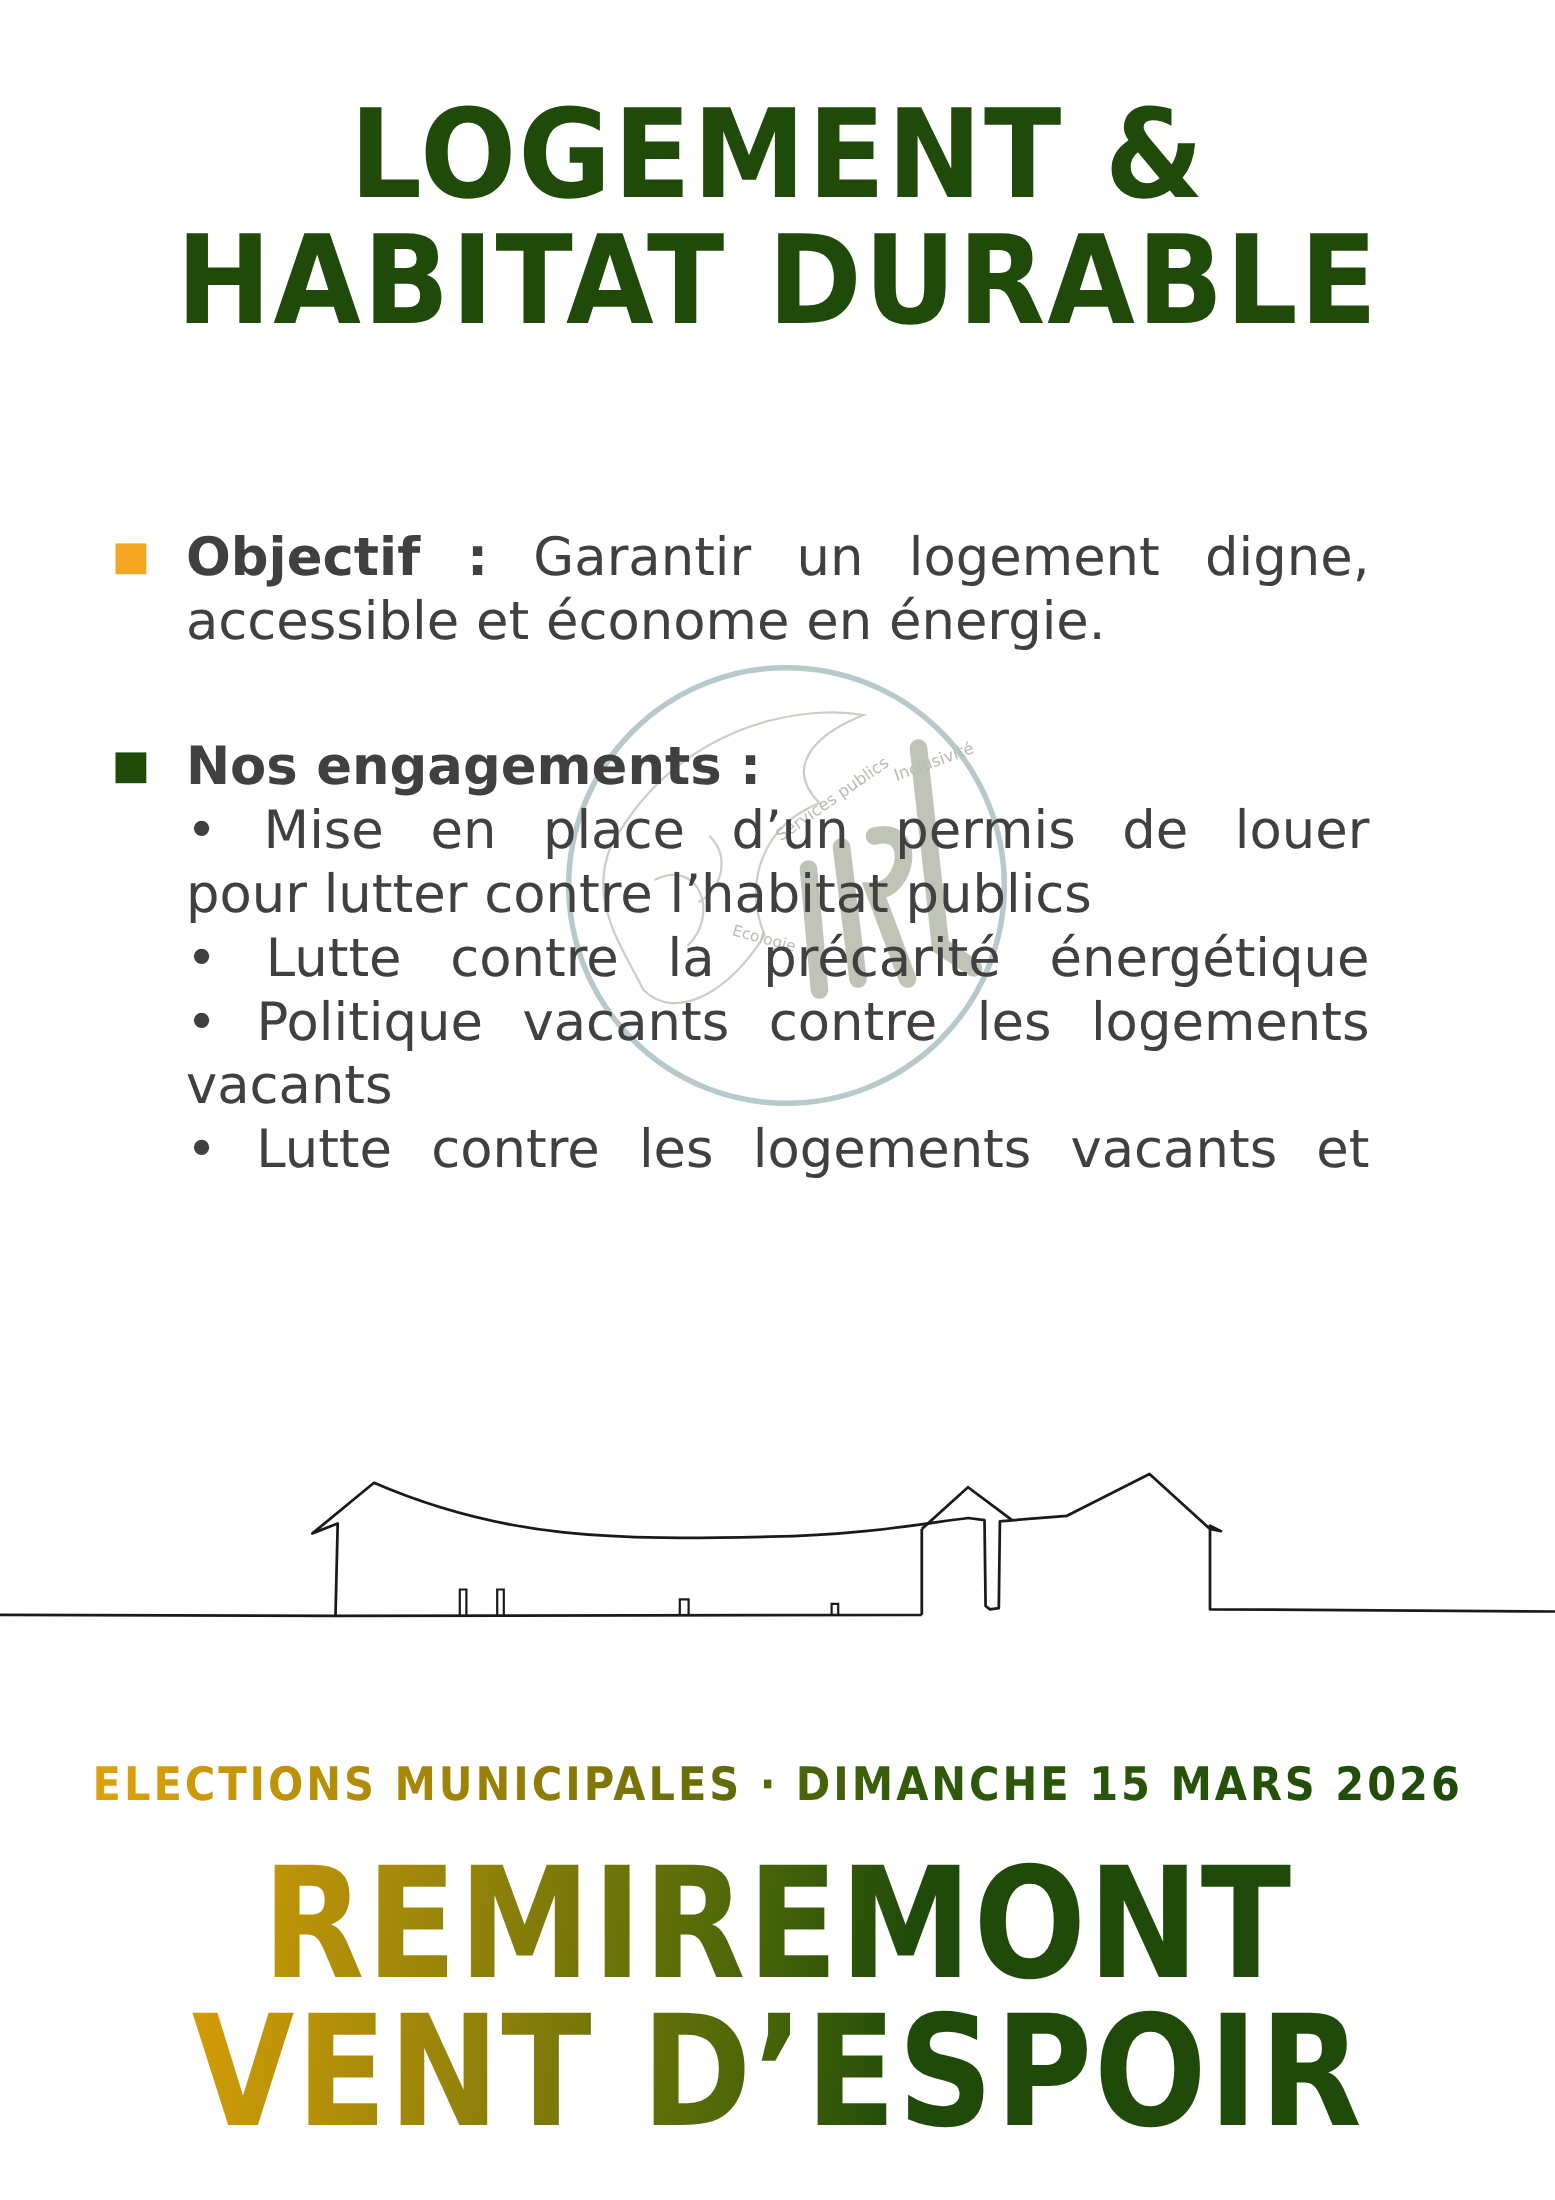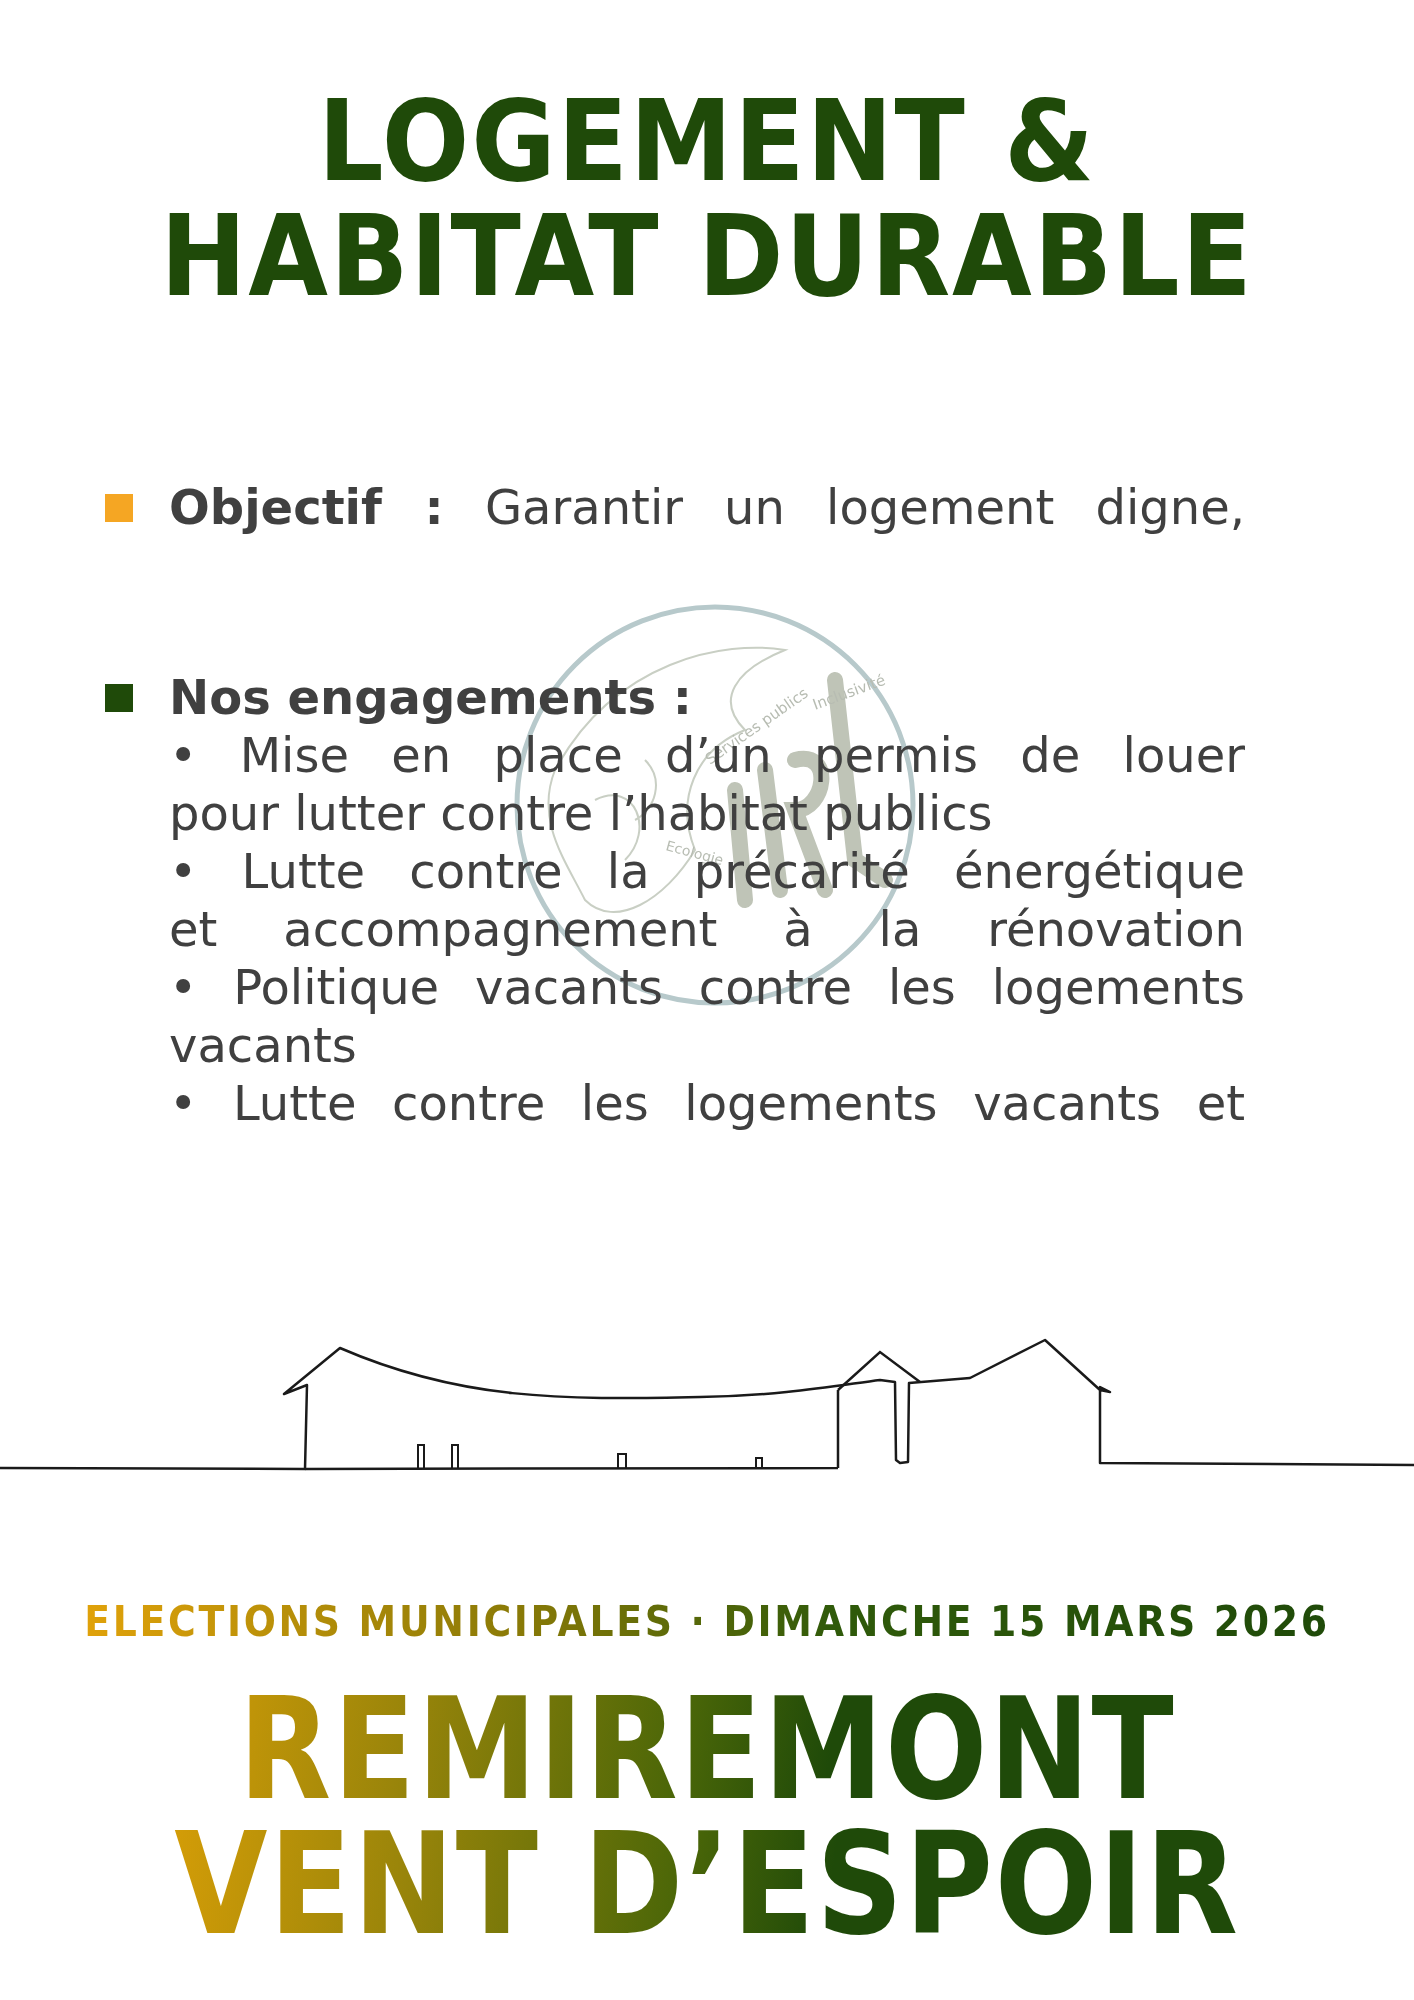--- a/index.html
+++ b/index.html
@@ -49,31 +49,31 @@
   <path d="M240 190 L250 300 M270 170 L285 290 M300 160 C340 150 330 210 300 210 L330 290 M340 80 L360 260 L390 280" fill="none" stroke="#bfc4b7" stroke-width="16" stroke-linecap="round"></path>
   <text x="215" y="165" font-size="15" fill="#b7bcb2" transform="rotate(-35 215 165)" font-family="DejaVu Sans, sans-serif">Services publics</text>
   <text x="320" y="110" font-size="15" fill="#b7bcb2" transform="rotate(-20 320 110)" font-family="DejaVu Sans, sans-serif">Inclusivité</text>
   <text x="170" y="250" font-size="14" fill="#b7bcb2" transform="rotate(15 170 250)" font-family="DejaVu Sans, sans-serif">Ecologie</text>
 </svg>
 
 <div class="block" style="top:478px;">
   <div class="bullet-sq" style="top:16px; background:#f5a623;"></div>
   <div class="body-text">
     <span class="line j"><b>Objectif :</b><span> Garantir un logement digne,</span></span>
+    <span class="line">accessible et économe en énergie.</span>
   </div>
 </div>
 
 <div class="block" style="top:668px;">
   <div class="bullet-sq" style="top:16px; background:#1f4a09;"></div>
   <div class="body-text">
     <span class="line" style="font-weight:bold;">Nos engagements :</span>
     <span class="line j">• Mise en place d’un permis de louer</span>
     <span class="line">pour lutter contre l’habitat publics</span>
     <span class="line j">• Lutte contre la précarité énergétique</span>
-    <span class="line j">et accompagnement à la rénovation</span>
     <span class="line j">• Politique vacants contre les logements</span>
     <span class="line">vacants</span>
     <span class="line j">• Lutte contre les logements vacants et</span>
   </div>
 </div>
 
 <svg class="skyline" viewBox="0 0 1414 160">
   <path d="M0 138 L305 139 L307 55 L284 64 L340 18 C460 70 560 70 700 67 C780 66 840 55 880 50 L895 52 L896 130 L900 133 L908 132 L909 53 L970 48 L1045 10 L1100 60 L1110 62 L1100 57 L1100 133 L1414 135" fill="none" stroke="#1a1a1a" stroke-width="2.5" stroke-linejoin="round"></path>
   <path d="M838 60 L880 22 L920 52" fill="none" stroke="#1a1a1a" stroke-width="2.5"></path>
   <path d="M838 60 L838 138 M305 139 L838 138" fill="none" stroke="#1a1a1a" stroke-width="2.5"></path>

